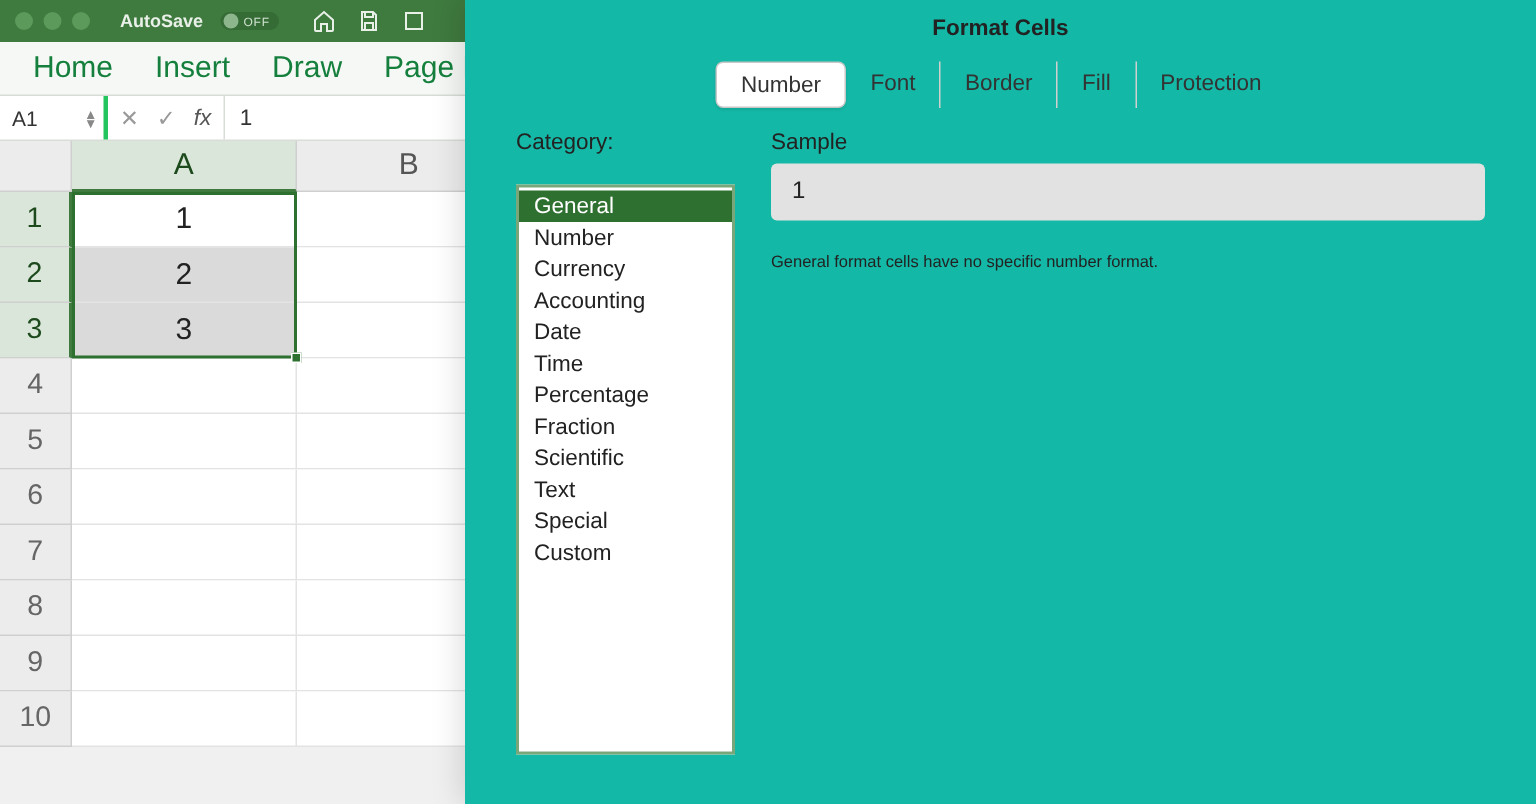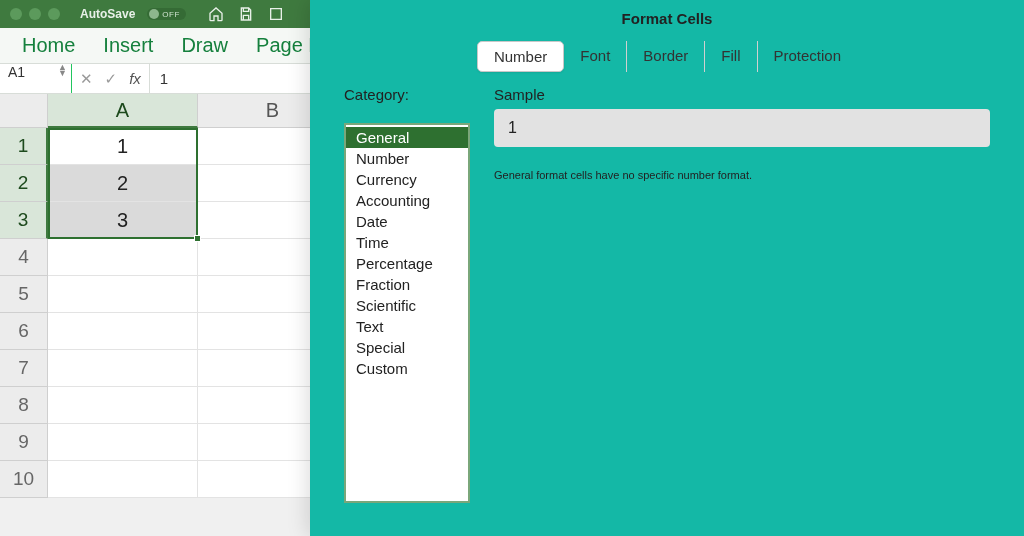--- a/index.html
+++ b/index.html
@@ -15,21 +15,21 @@
     .autosave-toggle .off { font-size: 8px; color: #cfe2cf; margin-left: 3px; letter-spacing: 0.5px; }
     .title-icons { display: flex; gap: 14px; margin-left: 14px; }
     .title-icons svg { width: 16px; height: 16px; fill: #e8f0e8; stroke: #e8f0e8; }
 
     
     .ribbon { height: 36px; background: #f5f8f5; border-bottom: 1px solid #d8ddd8; display: flex; align-items: center; padding: 0 8px; gap: 0; }
     .ribbon .tab { padding: 8px 14px; color: #15803d; font-size: 20px; cursor: default; }
 
     
     .namebar { height: 30px; background: #fff; border-bottom: 1px solid #d8ddd8; display: flex; align-items: center; }
-    .namebox { width: 72px; height: 100%; border-right: 1px solid #22c55e; display: flex; justify-content: space-between; padding: 0 4px 0 8px; color: #333; font-size: 14px; }
+    .namebox { width: 72px; height: 100%; border-right: 3px solid #22c55e; display: flex; align-items: center; justify-content: space-between; padding: 0 4px 0 8px; color: #333; font-size: 14px; }
     .namebox .steppers { display: flex; flex-direction: column; line-height: 6px; color: #888; font-size: 9px; }
     .fx-controls { display: flex; align-items: center; height: 100%; padding: 0 8px; gap: 12px; border-right: 1px solid #d8ddd8; }
     .fx-controls .x, .fx-controls .check { color: #999; font-size: 15px; }
     .fx-controls .fx { font-style: italic; color: #555; font-size: 15px; }
     .formula-input { flex: 1; padding: 0 10px; font-size: 15px; color: #333; }
 
     
     .grid-wrap { position: relative; }
     .grid { display: grid; grid-template-columns: 48px 150px 150px; font-size: 18px; color: #222; }
     .corner { background: #ececec; border-right: 1px solid #cfcfcf; border-bottom: 1px solid #cfcfcf; height: 34px; }
@@ -44,21 +44,21 @@
     .sel-handle { position: absolute; width: 7px; height: 7px; background: #2e7030; border: 1px solid #fff; }
 
     
     .dialog { position: absolute; top: 0; left: 310px; right: 0; bottom: 0; background: #14b8a6; box-shadow: -2px 0 20px rgba(0,0,0,0.15); }
     .dialog-title { text-align: center; font-weight: 600; font-size: 15px; color: #222; padding: 10px 0 14px; }
     .dialog-tabs { display: flex; justify-content: center; gap: 0; margin-bottom: 14px; }
     .dialog-tabs .dtab { padding: 6px 16px; font-size: 15px; color: #333; border-right: 1px solid #d0d0d0; cursor: default; }
     .dialog-tabs .dtab:last-child { border-right: none; }
     .dialog-tabs .dtab.active { background: #fff; border: 1px solid #c8c8c8; border-radius: 5px; box-shadow: 0 1px 2px rgba(0,0,0,0.08); }
     .dialog-body { display: flex; padding: 0 34px; gap: 24px; }
-    .cat-col { width: 126px; }
+    .cat-col { width: 146px; }
     .cat-col .label { font-size: 15px; color: #222; margin-bottom: 6px; }
     .cat-list { border: 2px solid #7aa77a; background: #fff; height: 380px; padding-top: 2px; margin-top: 20px; }
     .cat-item { padding: 2px 10px; font-size: 15px; color: #222; cursor: default; }
     .cat-item.sel { background: #2e7030; color: #fff; }
     .sample-col { flex: 1; }
     .sample-col .label { font-size: 15px; color: #222; margin-bottom: 6px; }
     .sample-box { background: #e2e2e2; border-radius: 4px; padding: 10px 14px; font-size: 16px; color: #222; margin-bottom: 22px; }
     .desc { font-size: 11px; color: #222; }
   </style>
 </head>

